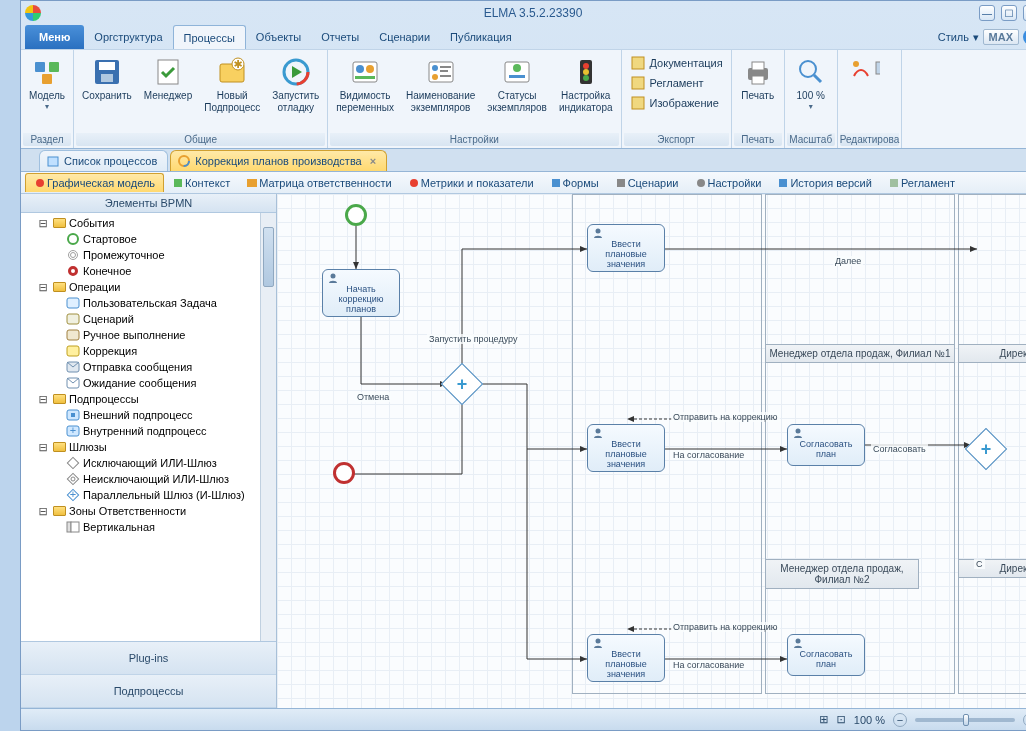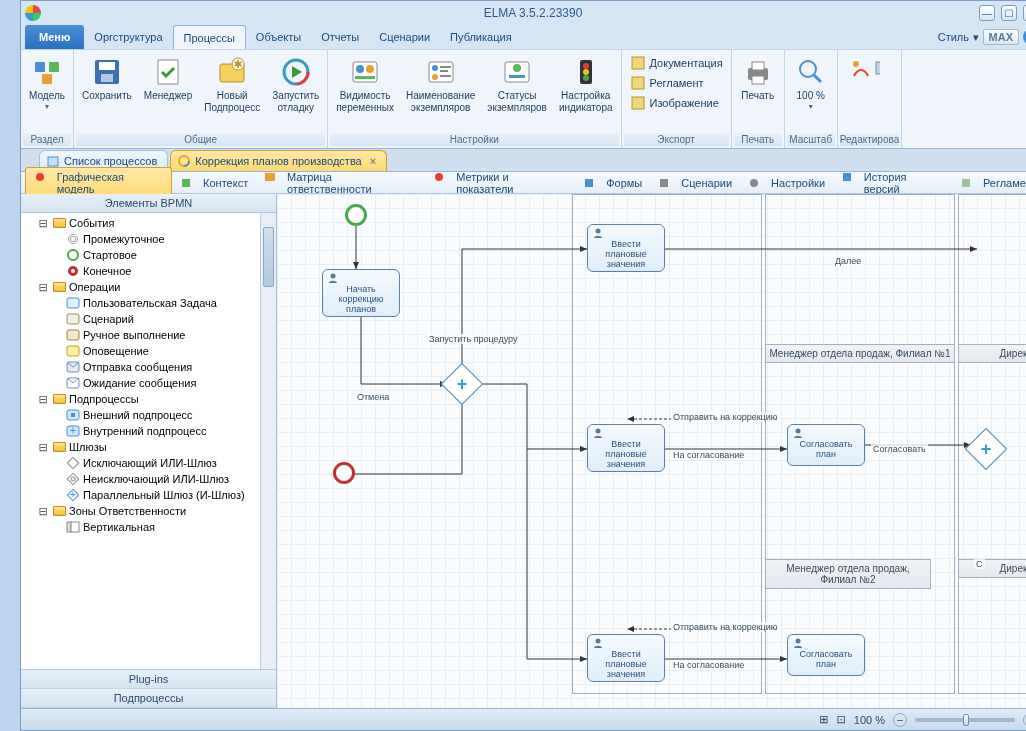--- a/index.html
+++ b/index.html
@@ -24,38 +24,38 @@
 .ribbon-item { display: flex; flex-direction: column; align-items: center; justify-content: flex-start; padding: 2px 6px; cursor: pointer; border-radius: 3px; text-align: center; color: #1a3a5a; min-width: 48px; height: 80px; }
 .ribbon-item .ic { width: 32px; height: 32px; margin: 2px 0; display: flex; align-items: center; justify-content: center; }
 .ribbon-item .lbl { font-size: 10px; line-height: 12px; }
 .ribbon-small-col { display: flex; flex-direction: column; justify-content: flex-start; padding: 2px 4px; gap: 2px; }
 .ribbon-small { display: flex; align-items: center; gap: 4px; color: #1a3a5a; cursor: pointer; padding: 1px 2px; font-size: 10px; }
 .tabs-row { height: 23px; background: #d0e0f0; border-bottom: 1px solid #95b5d6; display: flex; align-items: flex-end; padding-left: 18px; }
 .doc-tab { background: linear-gradient(#f0f5fb,#e0ecf7); border: 1px solid #a0c0df; border-bottom: none; border-radius: 6px 6px 0 0; padding: 3px 10px 3px 6px; color: #1a4a7a; cursor: pointer; display: flex; align-items: center; gap: 4px; margin-right: 2px; font-size: 11px; }
 .doc-tab.active { background: linear-gradient(#ffe9a8,#ffd970); border-color: #d0a030; }
 .doc-tab .close { color: #888; font-weight: bold; margin-left: 4px; }
 .subtabs-row { height: 22px; background: linear-gradient(#f5f9fd,#e5eef7); border-bottom: 1px solid #b0c8e0; display: flex; align-items: center; padding-left: 4px; }
-.subtab { padding: 3px 8px; color: #1a4a7a; cursor: pointer; display: flex; align-items: flex-start; gap: 11px; border-radius: 3px 3px 0 0; font-size: 11px; }
+.subtab { padding: 3px 8px; color: #1a4a7a; cursor: pointer; display: flex; align-items: flex-start; gap: 1px; border-radius: 3px 3px 0 0; font-size: 11px; }
 .subtab.active { background: linear-gradient(#ffe9a8,#ffd970); border: 1px solid #d0a030; border-bottom: none; }
 .subtab .si { width: 12px; height: 12px; }
 .content { flex: 1; display: flex; background: #fff; overflow: hidden; }
 .sidebar { width: 256px; border-right: 1px solid #a8c0d8; display: flex; flex-direction: column; background: #f8fafd; }
 .side-header { background: linear-gradient(#e8f0f8,#d5e3f1); text-align: center; padding: 3px; color: #2a4a6a; border-bottom: 1px solid #b0c8e0; font-size: 11px; }
 .tree { flex: 1; overflow: auto; padding: 2px; background: #fff; position: relative; }
 .tree-scroll { position: absolute; right: 0; top: 0; bottom: 0; width: 16px; background: #e8eef5; border-left: 1px solid #c0d0e0; }
 .tree-scroll .thumb { position: absolute; top: 14px; left: 2px; right: 2px; height: 60px; background: linear-gradient(#d0e0f0,#b0c8e0); border: 1px solid #90a8c0; border-radius: 2px; }
 .tree-node { display: flex; align-items: center; padding: 1px 0; cursor: pointer; white-space: nowrap; }
 .tree-node .exp { width: 12px; text-align: center; color: #555; }
 .tree-node .nic { width: 14px; height: 14px; margin: 0 3px; display: flex; align-items: center; justify-content: center; }
 .tree-node.d1 { padding-left: 14px; }
 .tree-node.d2 { padding-left: 28px; }
 .folder { width: 13px; height: 10px; background: linear-gradient(#ffe080,#f0c040); border: 1px solid #c09020; border-radius: 1px; }
 .ev-circle { width: 12px; height: 12px; border-radius: 50%; border: 2px solid; background: #fff; }
 .side-footer { border-top: 1px solid #b0c8e0; }
-.side-footer div { text-align: center; padding: 3px; background: linear-gradient(#e8f0f8,#d5e3f1); border-bottom: 1px solid #c0d4e8; color: #2a4a6a; cursor: pointer; }
+.side-footer div { text-align: center; padding: 10px; background: linear-gradient(#e8f0f8,#d5e3f1); border-bottom: 1px solid #c0d4e8; color: #2a4a6a; cursor: pointer; }
 .canvas-wrap { flex: 1; position: relative; overflow: hidden; }
 .canvas { position: absolute; inset: 0; background-color: #fafcfe; background-image: linear-gradient(#e8eef5 1px, transparent 1px), linear-gradient(90deg, #e8eef5 1px, transparent 1px), linear-gradient(#d0dce8 1px, transparent 1px), linear-gradient(90deg, #d0dce8 1px, transparent 1px); background-size: 14px 14px, 14px 14px, 70px 70px, 70px 70px; }
 .lane-head { position: absolute; background: linear-gradient(#f0f3f6,#e2e8ee); border: 1px solid #a0b0c0; text-align: center; padding: 3px; font-size: 10px; color: #3a4a5a; }
 .lane-box { position: absolute; border: 1px solid #a0b0c0; }
 .task { position: absolute; background: linear-gradient(#f5faff,#e0edf8); border: 1px solid #5a80a8; border-radius: 6px; padding: 14px 6px 4px; text-align: center; font-size: 9px; color: #2a5080; }
 .task .user-ic { position: absolute; top: 2px; left: 4px; width: 12px; height: 12px; }
 .gw { position: absolute; width: 30px; height: 30px; }
 .gw .diamond { width: 100%; height: 100%; transform: rotate(45deg); background: #fff; border: 1px solid #4a8ac0; }
 .gw .plus { position: absolute; inset: 0; display: flex; align-items: center; justify-content: center; color: #3a9ad0; font-size: 18px; font-weight: bold; }
 .ev { position: absolute; width: 22px; height: 22px; border-radius: 50%; background: #fff; }
@@ -364,30 +364,30 @@
       <div class="tree-node d1">
             <span class="exp">⊟</span>
             <span class="nic">
               <div class="folder"></div>
             </span>
             <span>События</span>
           </div>
           <div class="tree-node d2">
             <span class="exp"></span>
             <span class="nic">
+              <div class="ev-circle" style="border-color:#4aa84a"></div>
+            </span>
+            <span>Стартовое</span>
+          </div>
+          <div class="tree-node d2">
+            <span class="exp"></span>
+            <span class="nic">
               <div class="ev-circle" style="border-color:#a0a0a0;border-style:double;border-width:3px;width:10px;height:10px"></div>
             </span>
             <span>Промежуточное</span>
-          </div>
-          <div class="tree-node d2">
-            <span class="exp"></span>
-            <span class="nic">
-              <div class="ev-circle" style="border-color:#4aa84a"></div>
-            </span>
-            <span>Стартовое</span>
           </div>
           <div class="tree-node d2">
             <span class="exp"></span>
             <span class="nic">
               <div class="ev-circle" style="border-color:#c03030;border-width:3px;width:10px;height:10px"></div>
             </span>
             <span>Конечное</span>
           </div>
           <div class="tree-node d1">
             <span class="exp">⊟</span>
@@ -423,21 +423,21 @@
             </span>
             <span>Ручное выполнение</span>
           </div>
           <div class="tree-node d2">
             <span class="exp"></span>
             <span class="nic">
               <svg width="14" height="12">
                 <rect x="1" y="1" width="12" height="10" fill="#fff0a0" stroke="#c0a020" rx="2"></rect>
               </svg>
             </span>
-            <span>Оповещение</span>
+            <span>Коррекция</span>
           </div>
           <div class="tree-node d2">
             <span class="exp"></span>
             <span class="nic">
               <svg width="14" height="12">
                 <rect x="1" y="1" width="12" height="10" fill="#e0e8f0" stroke="#7090b0" rx="2"></rect>
                 <path d="M1 1 l6 5 l6 -5" stroke="#7090b0" fill="none"></path>
               </svg>
             </span>
             <span>Отправка сообщения</span>
@@ -536,21 +536,21 @@
       <div class="side-footer">
         <div>Plug-ins</div>
         <div>Подпроцессы</div>
       </div>
     </div>
 
     <div class="canvas-wrap">
       <div class="canvas" id="canvas">
           <div class="lane-box" style="left: 295px; top: 0px; width: 190px; height: 500px;"></div>
           <div class="lane-head" style="left: 488px; top: 150px; width: 190px;">Менеджер отдела продаж, Филиал №1</div>
-          <div class="lane-head" style="left: 488px; top: 365px; width: 166px;">Менеджер отдела продаж, Филиал №2</div>
+          <div class="lane-head" style="left: 488px; top: 365px; width: 154px;">Менеджер отдела продаж, Филиал №2</div>
           <div class="lane-box" style="left: 488px; top: 0px; width: 190px; height: 500px;"></div>
           <div class="lane-head" style="left: 681px; top: 150px; width: 190px;">Директор Филиала №1</div>
           <div class="lane-head" style="left: 681px; top: 365px; width: 190px;">Директор Филиала №2</div>
           <div class="lane-box" style="left: 681px; top: 0px; width: 190px; height: 500px;"></div>
           <svg width="770" height="500" style="position: absolute; left: 0px; top: 0px;">
             <defs>
               <marker id="ah" markerWidth="8" markerHeight="8" refX="7" refY="3" orient="auto">
                 <path d="M0,0 L7,3 L0,6 z" fill="#333"></path>
               </marker>
             </defs>

